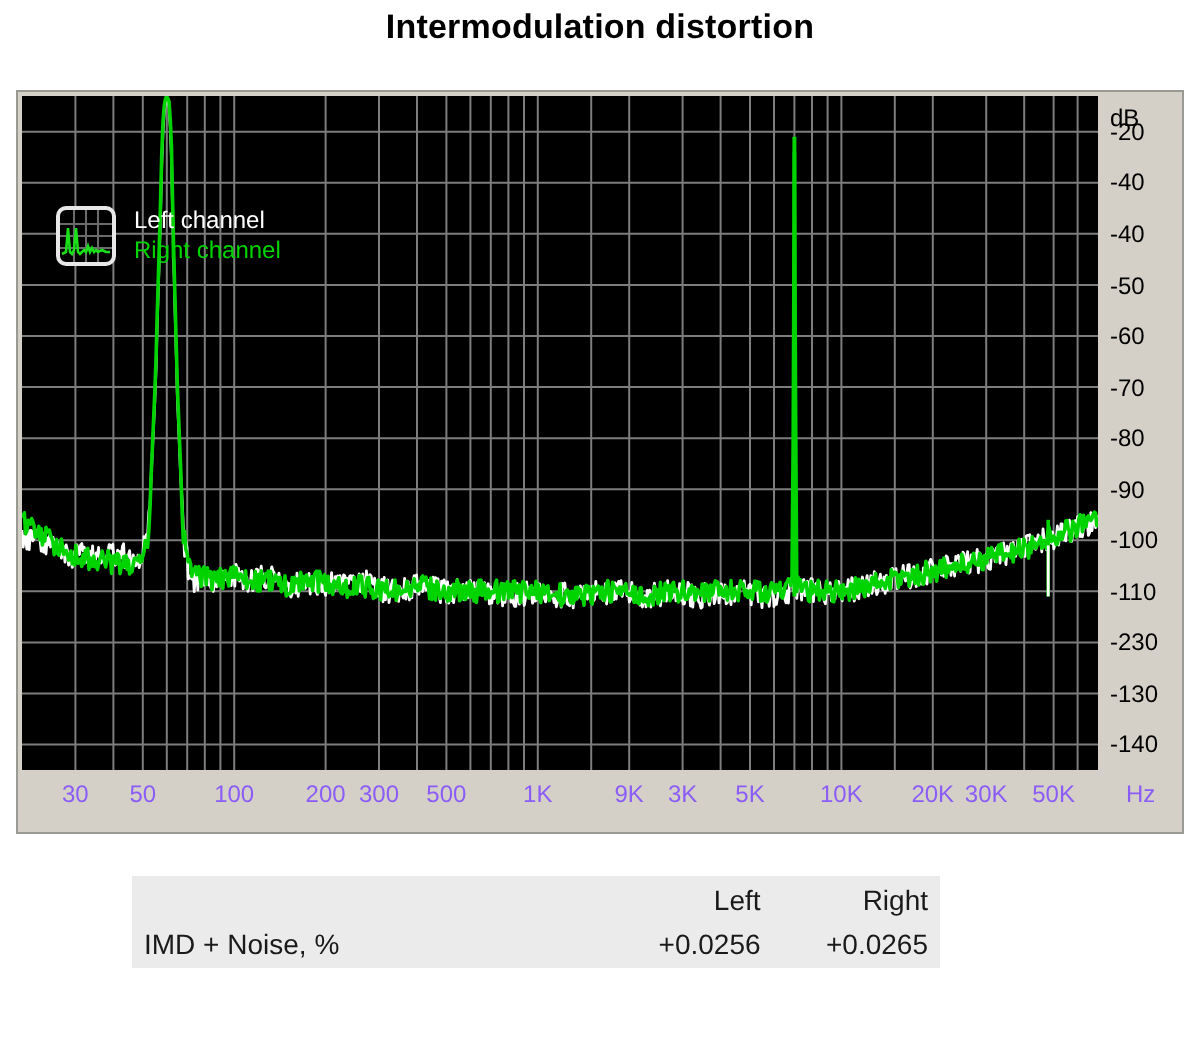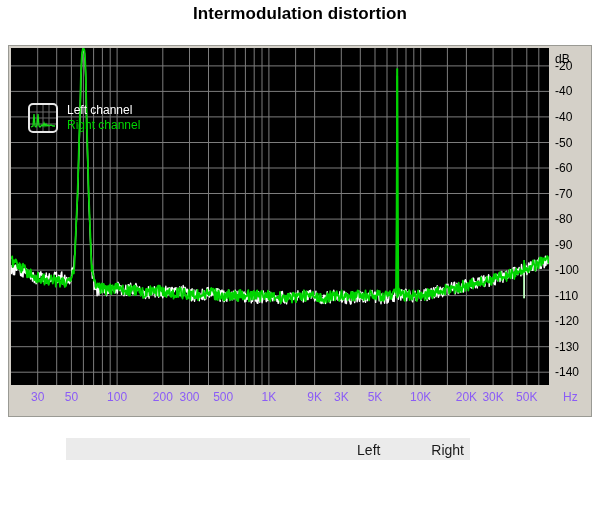--- a/index.html
+++ b/index.html
@@ -178,21 +178,21 @@
 <div class="ytick" style="top: 11.9px;">-20</div>
     <div class="ytick" style="top: 37.4px;">-40</div>
     <div class="ytick" style="top: 62.9px;">-40</div>
     <div class="ytick" style="top: 88.5px;">-50</div>
     <div class="ytick" style="top: 114px;">-60</div>
     <div class="ytick" style="top: 139.5px;">-70</div>
     <div class="ytick" style="top: 165.1px;">-80</div>
     <div class="ytick" style="top: 190.6px;">-90</div>
     <div class="ytick" style="top: 216.1px;">-100</div>
     <div class="ytick" style="top: 241.6px;">-110</div>
-    <div class="ytick" style="top: 267.2px;">-120</div>
+    <div class="ytick" style="top: 267.2px;">-230</div>
     <div class="ytick" style="top: 292.7px;">-130</div>
     <div class="ytick" style="top: 318.2px;">-140</div>
   </div>
 
 <div id="x-axis">
   <div class="xtick unit" id="x-unit" style="left:552px">Hz</div>
 <div class="xtick" style="left: 26.7px;">30</div>
     <div class="xtick" style="left: 60.4px;">50</div>
     <div class="xtick" style="left: 106.1px;">100</div>
     <div class="xtick" style="left: 151.8px;">200</div>
@@ -210,14 +210,19 @@
 
 <table id="results-table">
   <thead>
     <tr>
       <td class="rowlabel"></td>
       <td class="numcell">Left</td>
       <td class="numcell">Right</td>
     </tr>
   </thead>
   <tbody id="results-body">
+      <tr>
+        <td class="rowlabel">IMD + Noise, %</td>
+        <td class="numcell">+0.0256</td>
+        <td class="numcell">+0.0265</td>
+      </tr>
     </tbody>
 </table>
 
 </body></html>

